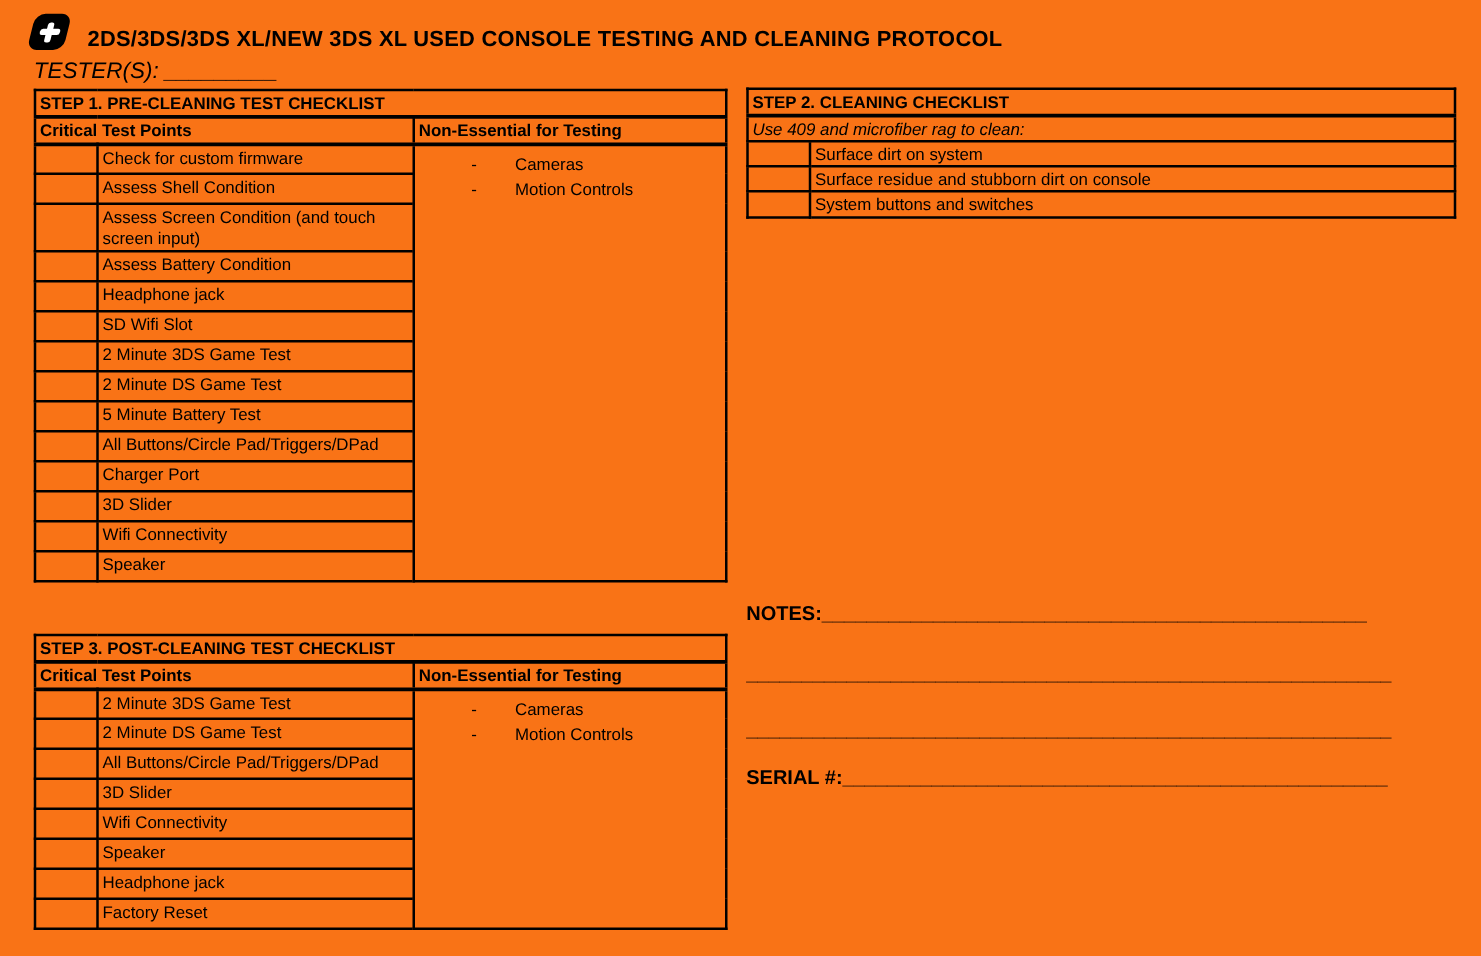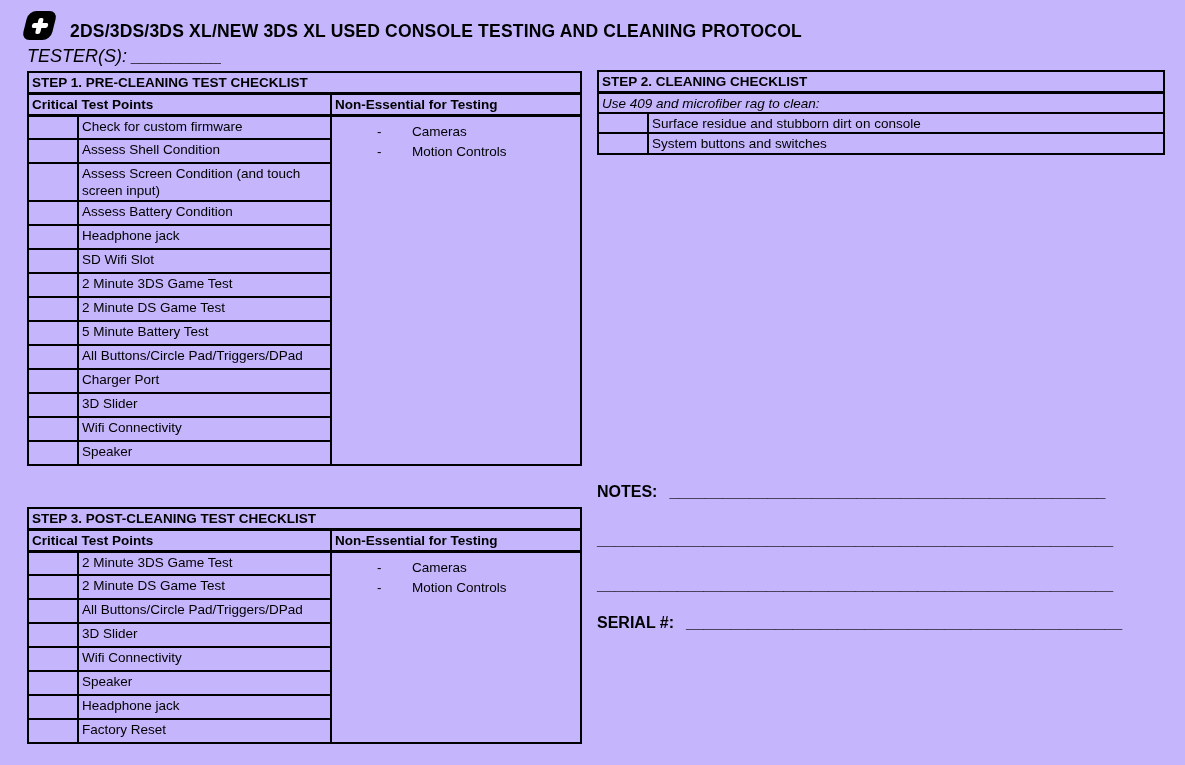--- a/index.html
+++ b/index.html
@@ -1,18 +1,18 @@
 <!DOCTYPE html>
 <html><head>
 <meta charset="utf-8">
 <style>
   html,body{margin:0;padding:0;background:#fff;}
   body{width:1185px;height:765px;position:relative;overflow:hidden;
        font-family:"Liberation Sans",sans-serif;color:#000;}
-  .page{position:absolute;inset:0;background:#c4b5fd;text-decoration:underline;}
+  .page{position:absolute;inset:0;background:#f97316;text-decoration:underline;}
 
   
   .badge{position:absolute;left:25px;top:11px;width:29px;height:29px;background:#000;
          border-radius:8px;transform:skewX(-14deg);}
   .badge::before{content:"";position:absolute;left:6.5px;top:12px;width:16px;height:5px;
          background:#fff;border-radius:2px;}
   .badge::after{content:"";position:absolute;left:12px;top:6.5px;width:5px;height:16px;
          background:#fff;border-radius:2px;}
   .title{position:absolute;left:70px;top:21px;font-size:17.5px;font-weight:bold;
          letter-spacing:.2px;white-space:nowrap;}
@@ -26,21 +26,21 @@
   .tbl .hrow td{font-weight:bold;border-bottom-width:3px;}
   .tbl .chrow td{font-weight:bold;border-bottom-width:3px;}
   .tbl td.cb{padding:0;}
   .tbl td.ne{padding:5px 0 0 0;}
   .brow{display:flex;padding-left:45px;line-height:20px;font-size:13.5px;}
   .brow .dash{width:35px;flex:0 0 35px;}
   .italic-row td{font-style:italic;}
 
   
   .nline{position:absolute;left:597px;font-size:16px;font-weight:bold;white-space:nowrap;}
-  .nline .blank{margin-left:12px;}
+  .nline .blank{margin-left:0;}
 </style>
 </head>
 <body>
 
 <div class="page">
 
   <div class="badge"></div>
   <div class="title">2DS/3DS/3DS XL/NEW 3DS XL USED CONSOLE TESTING AND CLEANING PROTOCOL</div>
   <div class="tester">
     <span>TESTER(S):</span><span class="blank">_________</span>
@@ -134,20 +134,24 @@
         <col style="width:50px">
         <col style="width:516px">
       </colgroup>
     <tbody>
         <tr class="hrow" style="height:21px">
           <td colspan="2">STEP 2. CLEANING CHECKLIST</td>
         </tr>
     <tr class="italic-row" style="height:20px">
           <td colspan="2">Use 409 and microfiber rag to clean:</td>
         </tr>
+    <tr style="height:20px">
+          <td class="cb"></td>
+          <td>Surface dirt on system</td>
+        </tr>
     <tr style="height:16px">
           <td class="cb"></td>
           <td>Surface residue and stubborn dirt on console</td>
         </tr>
     <tr style="height:21px">
           <td class="cb"></td>
           <td>System buttons and switches</td>
         </tr>
   </tbody>
     </table>

